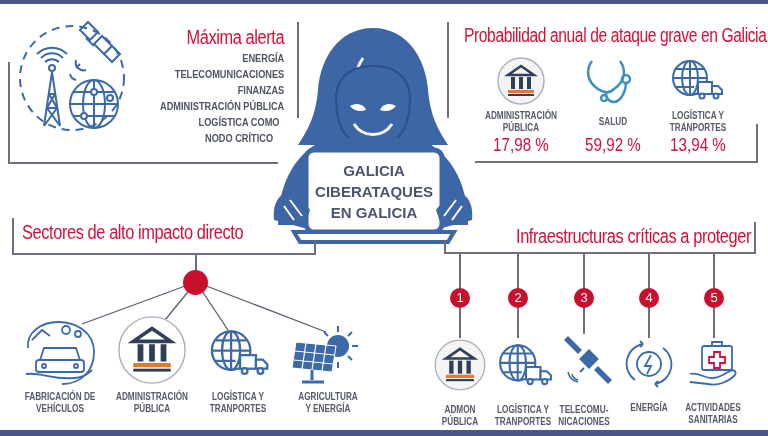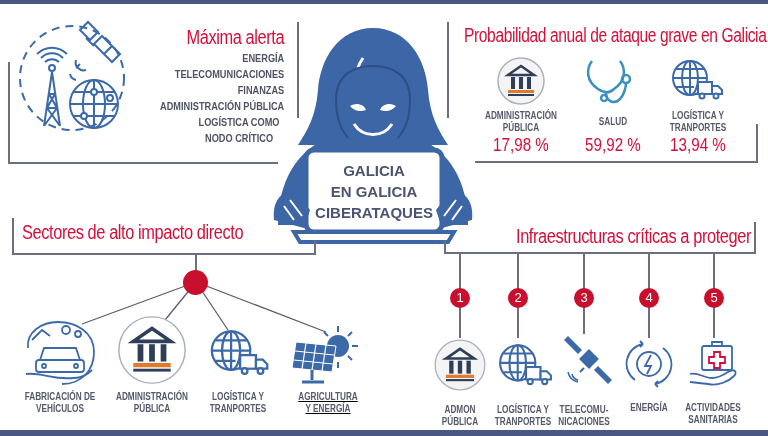--- a/index.html
+++ b/index.html
@@ -79,22 +79,22 @@
     <path d="M26 212 L186 212 L180 222 L32 222 Z" fill="#ffffff" stroke="#3d66a6" stroke-width="4"></path>
 
     <path d="M6 200 C4 180 14 170 28 172 L42 190 L36 208 Z" fill="#3d66a6"></path>
     <path d="M204 200 C206 180 196 170 182 172 L168 190 L174 208 Z" fill="#3d66a6"></path>
     <path d="M16 186 l10 14 M22 180 l12 16" stroke="#fff" stroke-width="2"></path>
     <path d="M194 186 l-10 14 M188 180 l-12 16" stroke="#fff" stroke-width="2"></path>
   </svg>
 </div>
 <div class="abs" style="left:306px; top:160px; width:136px; text-align:center; color:#4b5370; font-weight:bold; font-size:15px; line-height:21px;">
   <div>GALICIA</div>
+  <div>CIBERATAQUES</div>
   <div>EN GALICIA</div>
-  <div>CIBERATAQUES</div>
 </div>
 
 <div>
   <div class="line" style="left:447px; top:22px; width:2px; height:96px;"></div>
   <div class="line" style="left:475px; top:161px; width:283px; height:2px;"></div>
   <div class="line" style="left:756px; top:124px; width:2px; height:39px;"></div>
 
   <div class="abs red-title" style="left:464px; top:24px; transform:scaleX(0.78);">Probabilidad anual de ataque grave en Galicia</div>
 
   <div class="icon" style="left:496px; top:56px; width:50px; height:50px;">
@@ -219,21 +219,21 @@
           <path d="M46 2 v6 M46 38 v6 M26 22 h6 M60 22 h6 M32 8 l4 4 M56 32 l4 4 M60 8 l-4 4"></path>
         </g>
         <circle cx="46" cy="22" r="11" fill="#3c6aa8"></circle>
         <path d="M4 18 L44 22 L40 48 L0 44 Z" fill="#3c6aa8" stroke="#fff" stroke-width="1"></path>
         <g stroke="#fff" stroke-width="1.2">
           <path d="M14 19 L10 45 M24 20 L20 46 M34 21 L30 47 M3 27 L42 31 M2 36 L41 40"></path>
         </g>
         <path d="M20 46 v10 M10 58 h22" stroke="#3c6aa8" stroke-width="3"></path>
       </svg>
   </div>
-  <div class="abs" style="left:280px; top:391px; width:96px;text-decoration:underline;">
+  <div class="abs" style="left:280px; top:391px; width:96px;">
     <div class="small-cap">AGRICULTURA</div>
     <div class="small-cap">Y ENERGÍA</div>
   </div>
 </div>
 
 <div>
   <div class="line" style="left:444px; top:252px; width:312px; height:2px;"></div>
   <div class="line" style="left:754px; top:222px; width:2px; height:32px;"></div>
   <div class="line" style="left:444px; top:240px; width:2px; height:14px;"></div>
 

